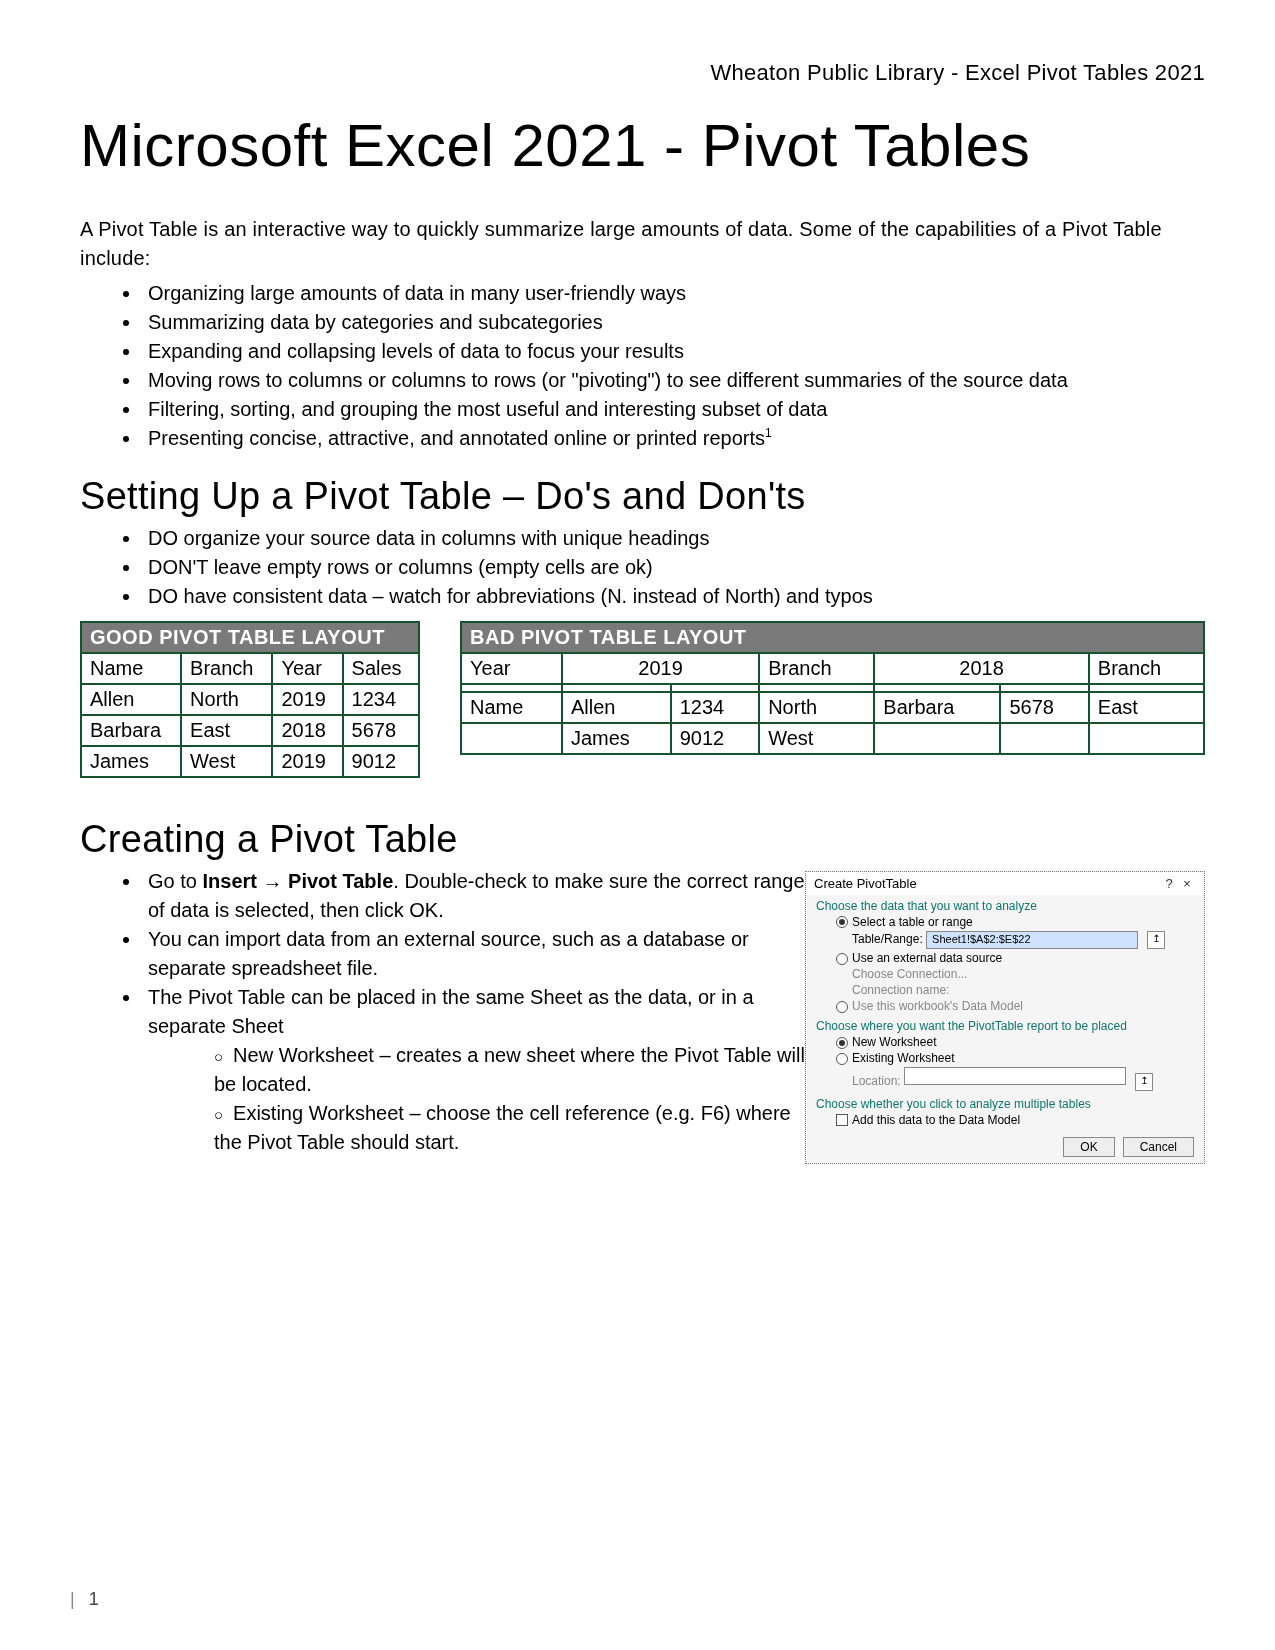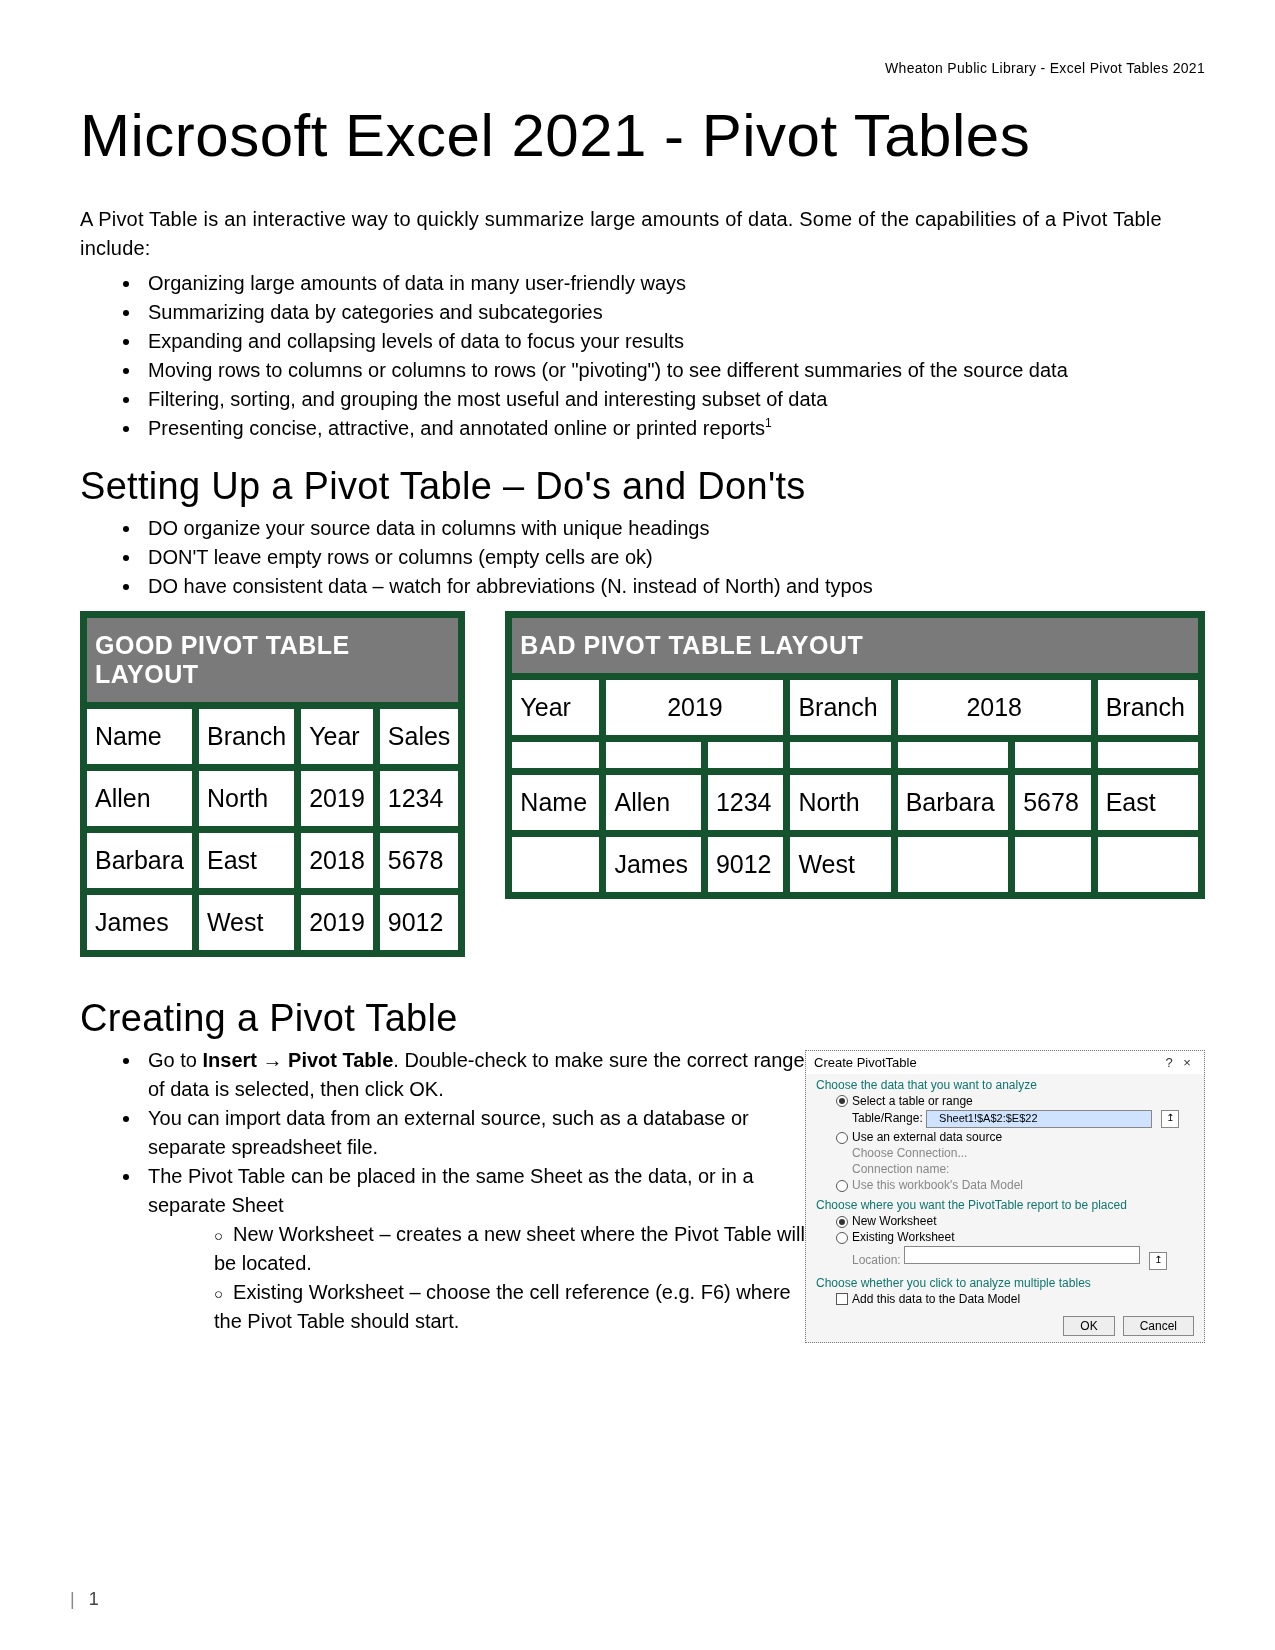--- a/index.html
+++ b/index.html
@@ -13,21 +13,21 @@
   }
   .page {
     position: relative;
     width: 1275px;
     height: 1650px;
     box-sizing: border-box;
     padding: 60px 70px 40px 80px;
   }
   .header-right {
     text-align: right;
-    font-size: 14px;
+    font-size: 22px;
     margin-bottom: 25px;
     letter-spacing: .3px;
   }
   h1.title {
     font-weight: 300;
     font-size: 60px;
     margin: 0 0 35px 0;
     letter-spacing: .5px;
   }
   h2.section {
@@ -62,23 +62,23 @@
     background: #7a7a7a;
     color: #fff;
     text-align: center;
     font-weight: bold;
     font-size: 18px;
     padding: 3px 4px;
     border: 1px solid #000;
     letter-spacing: .5px;
   }
   .tbox td, .tbox th {
-    border: 7px solid #14532d;
-    padding: 13px 8px;
-    font-size: 25px;
+    border: 2px solid #14532d;
+    padding: 3px 8px;
+    font-size: 20px;
     text-align: left;
     font-family: Arial, sans-serif;
   }
   .tbox th { font-weight: normal; }
   .good { width: 340px; }
   .bad  { flex: 1; }
 
   .create-wrap {
     display: flex;
     align-items: center;
@@ -124,21 +124,21 @@
     display: inline-block; width: 10px; height: 10px;
     border: 1px solid #555; margin-right: 4px;
     vertical-align: middle; background: #fff;
   }
   .radio { border-radius: 50%; position: relative; }
   .radio.sel::after{
     content:""; position:absolute; inset:2px; background:#333; border-radius:50%;
   }
   .dlg-input {
     display: inline-block; border: 1px solid #888; background: #fff;
-    padding: 1px 12px; font-size: 11px; min-width: 200px; height: 14px;
+    padding: 1px 5px; font-size: 11px; min-width: 200px; height: 14px;
     box-sizing: content-box;
   }
   .dlg-input.sel { background: #cfe3ff; }
   .dlg-btnrow { display:flex; gap:8px; justify-content:flex-end; padding: 4px 10px 0 10px;}
   .dlg-btn {
     border: 1px solid #888; background: #eee; padding: 2px 16px;
     font-size: 12px;
   }
   .dlg-picker {
     display:inline-block; border:1px solid #888; width:16px; height:16px;

